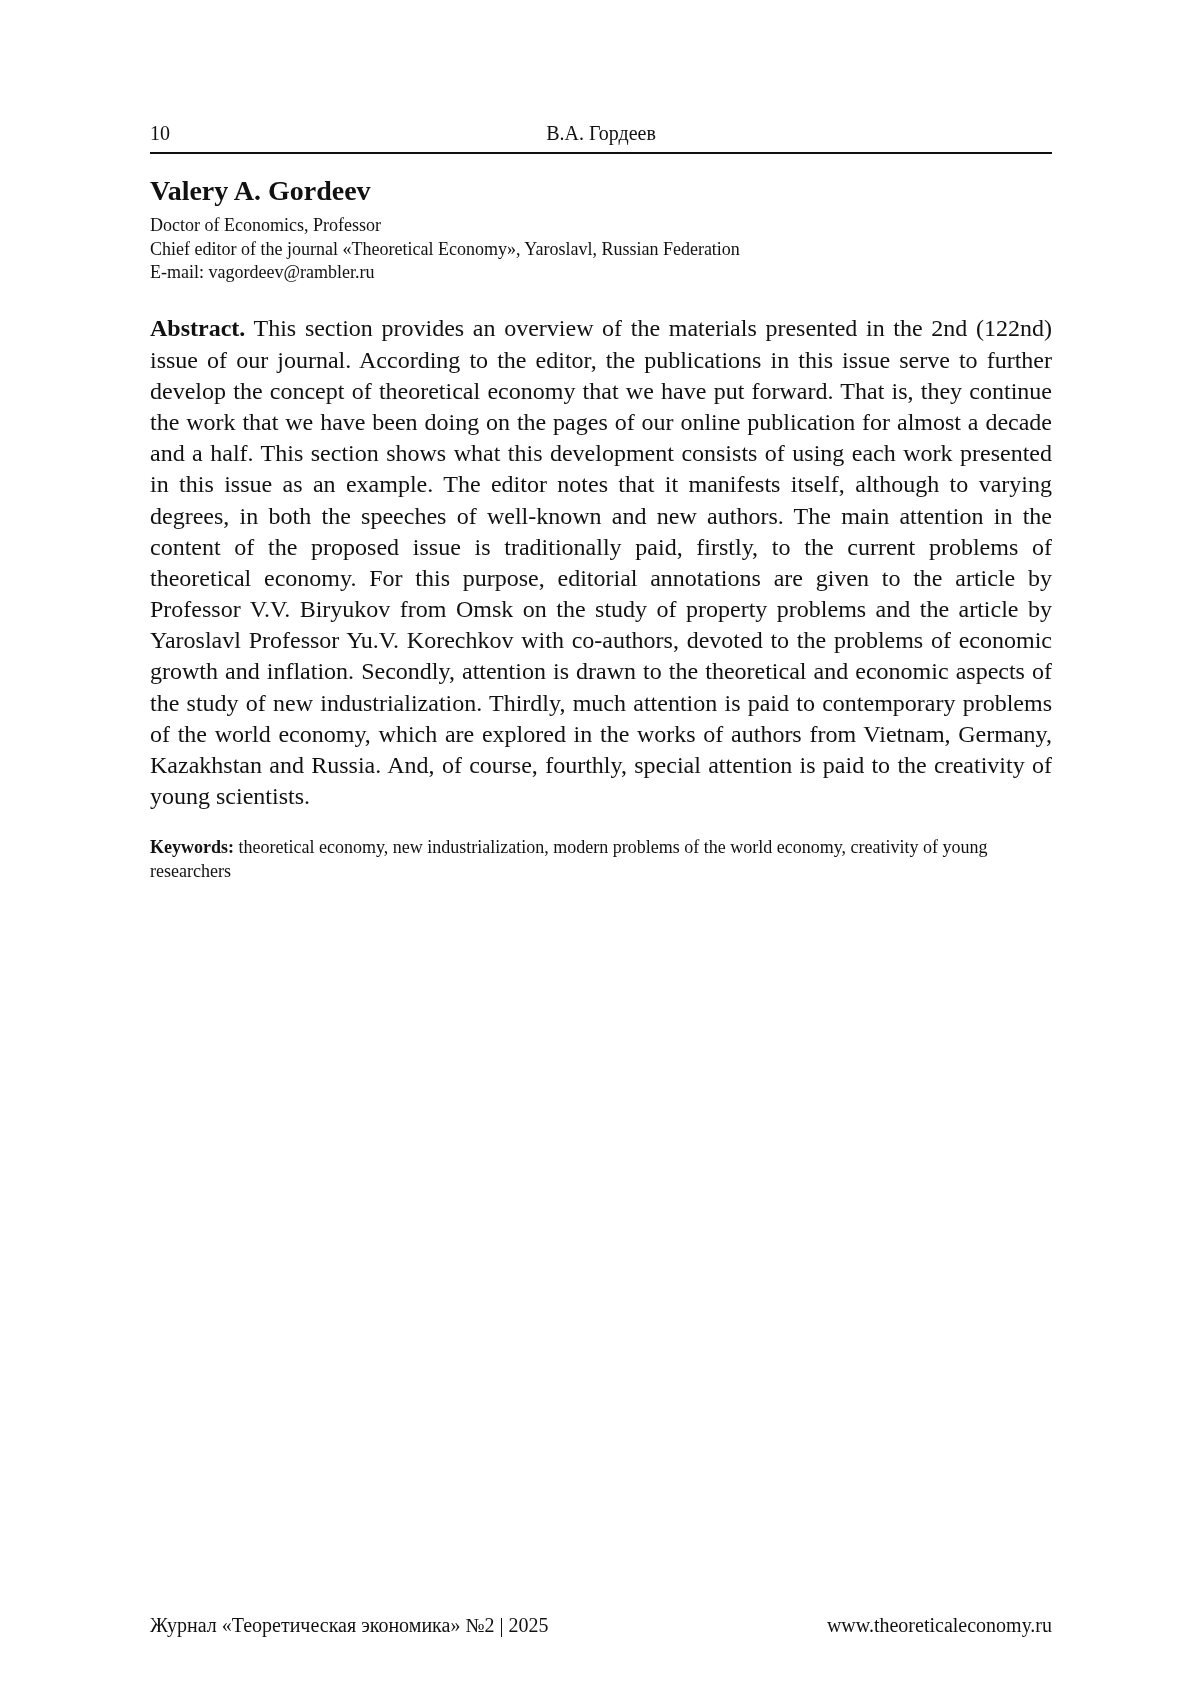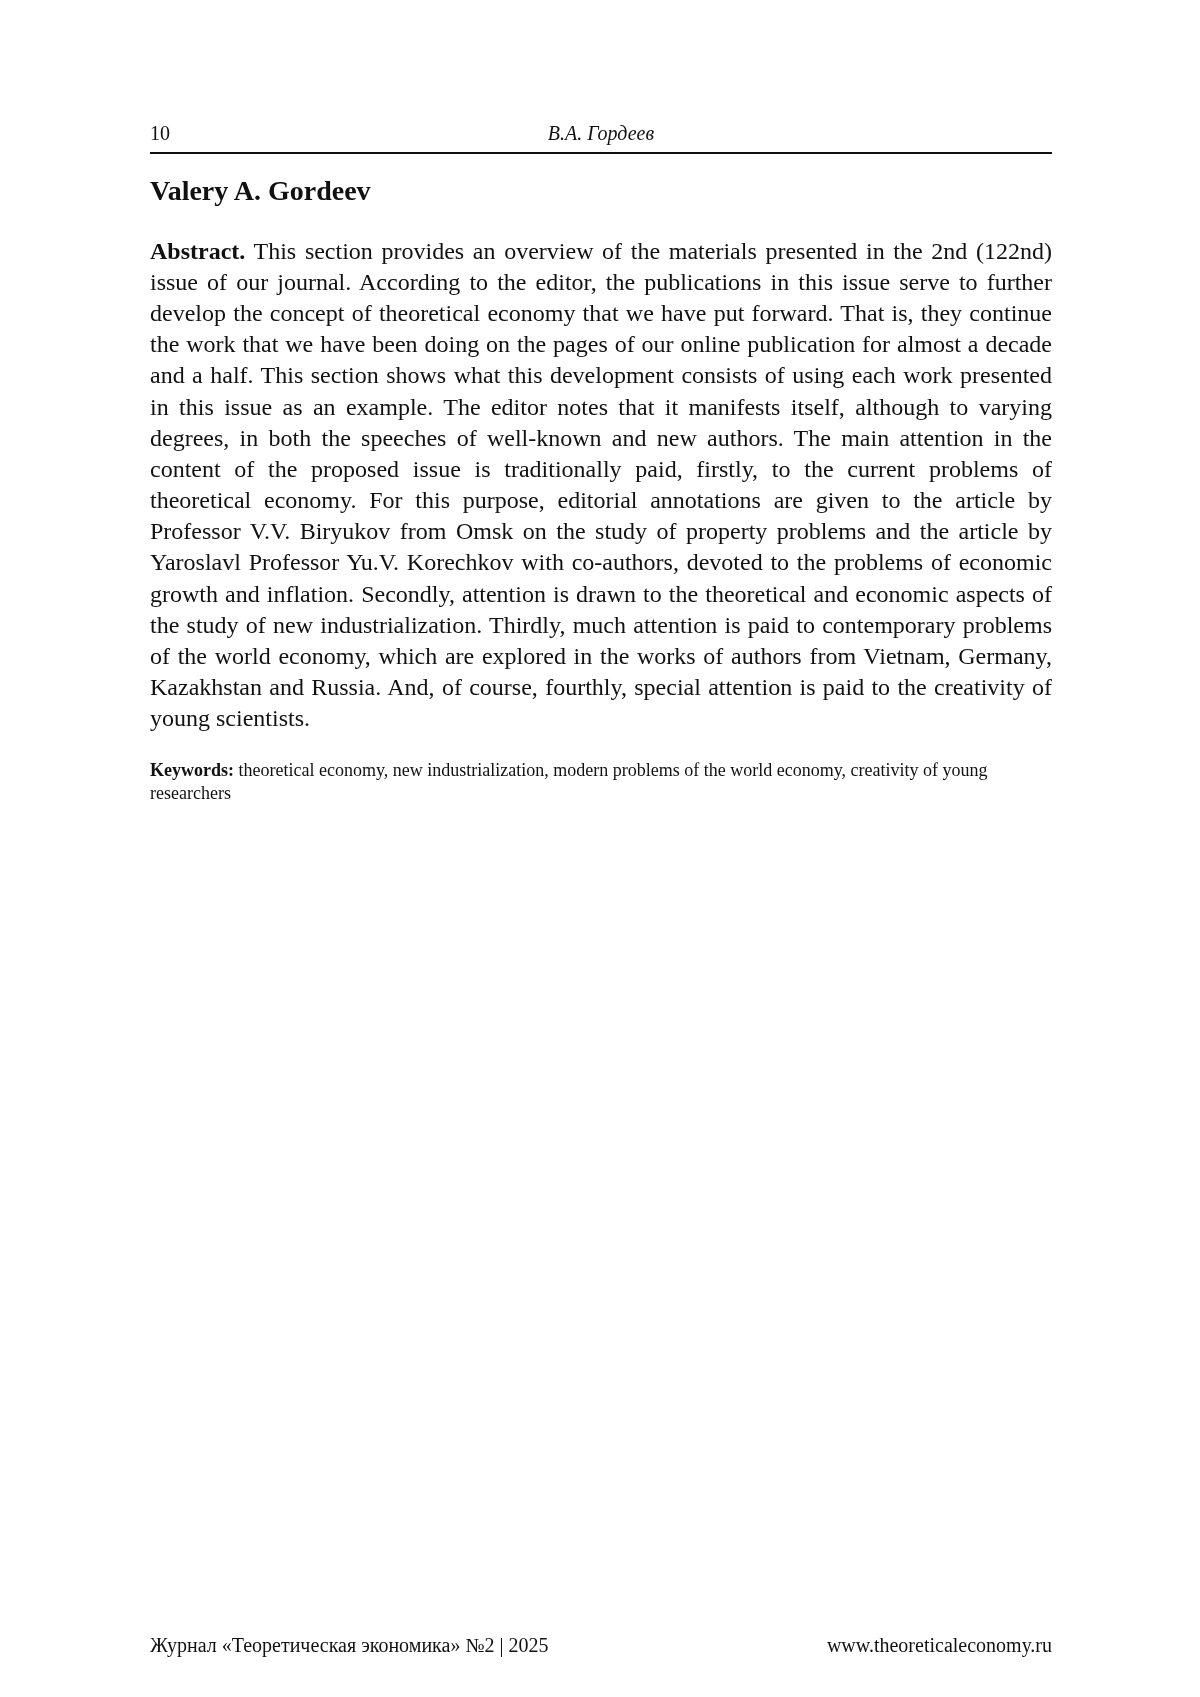--- a/index.html
+++ b/index.html
@@ -32,21 +32,20 @@
     font-size: 20px;
     line-height: 1.1;
   }
   .page-number {
     position: absolute;
     left: 0;
     top: 0;
   }
   .running-head {
     text-align: center;
-    font-style: italic;
   }
   
   .article-title {
     margin-top: 26px;
     font-size: 46px;
     font-weight: 700;
     line-height: 1.28;
     letter-spacing: 0px;
   }
   
@@ -78,21 +77,21 @@
     margin-top: 10px;
     font-size: 18px;
     line-height: 1.3;
     text-align: left;
   }
   
   .footer {
     position: absolute;
     left: 68px;
     right: 66px;
-    bottom: 40px;
+    bottom: 60px;
     display: flex;
     justify-content: space-between;
     align-items: baseline;
     font-size: 20px;
   }
   .footer-left { text-align: left; }
   .footer-right { text-align: right; margin-left: 32px; }
 </style>
 </head>
 <body>
@@ -102,20 +101,25 @@
   <div class="content">
 
     <div class="running-header">
       <span class="page-number">10</span>
       <div class="running-head">В.А. Гордеев</div>
     </div>
 
 
     <div class="author-name">Valery A. Gordeev</div>
 
+    <div class="author-block">
+      <div class="author-line">Doctor of Economics, Professor</div>
+      <div class="author-line">Chief editor of the journal «Theoretical Economy», Yaroslavl, Russian Federation</div>
+      <div class="author-line">E-mail: vagordeev@rambler.ru</div>
+    </div>
 
     <p class="abstract">
       <span class="bold-label">Abstract.</span><span> This section provides an overview of the materials presented in the 2nd (122nd) issue of our journal. According to the editor, the publications in this issue serve to further develop the concept of theoretical economy that we have put forward. That is, they continue the work that we have been doing on the pages of our online publication for almost a decade and a half. This section shows what this development consists of using each work presented in this issue as an example. The editor notes that it manifests itself, although to varying degrees, in both the speeches of well-known and new authors. The main attention in the content of the proposed issue is traditionally paid, firstly, to the current problems of theoretical economy. For this purpose, editorial annotations are given to the article by Professor V.V. Biryukov from Omsk on the study of property problems and the article by Yaroslavl Professor Yu.V. Korechkov with co-authors, devoted to the problems of economic growth and inflation. Secondly, attention is drawn to the theoretical and economic aspects of the study of new industrialization. Thirdly, much attention is paid to contemporary problems of the world economy, which are explored in the works of authors from Vietnam, Germany, Kazakhstan and Russia. And, of course, fourthly, special attention is paid to the creativity of young scientists.</span>
     </p>
 
     <p class="keywords">
       <span class="bold-label">Keywords:</span><span> theoretical economy,  new industrialization, modern problems of the world economy, creativity of young researchers</span>
     </p>
 
   </div>

